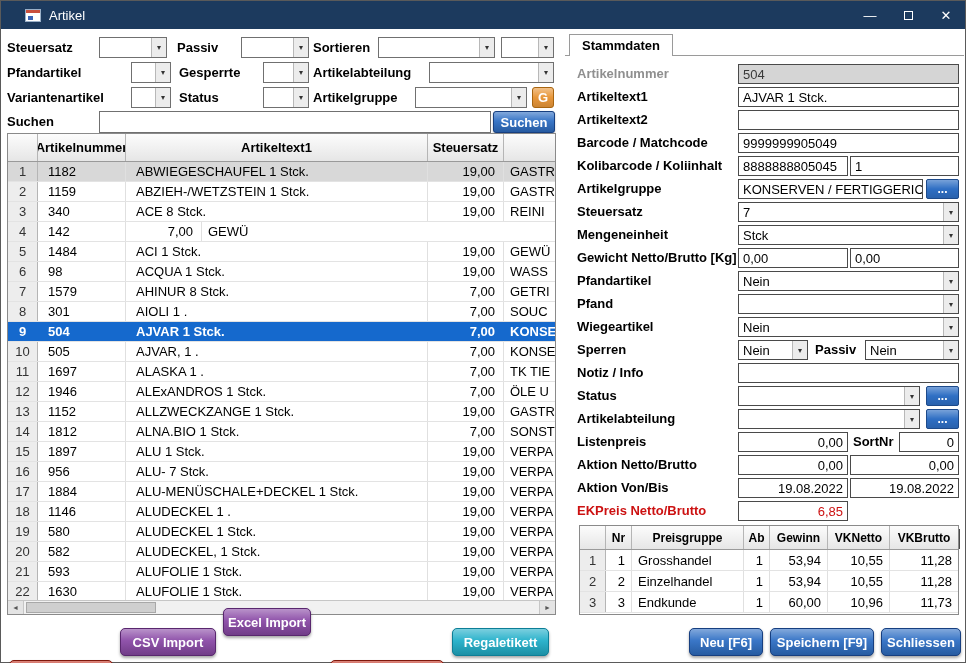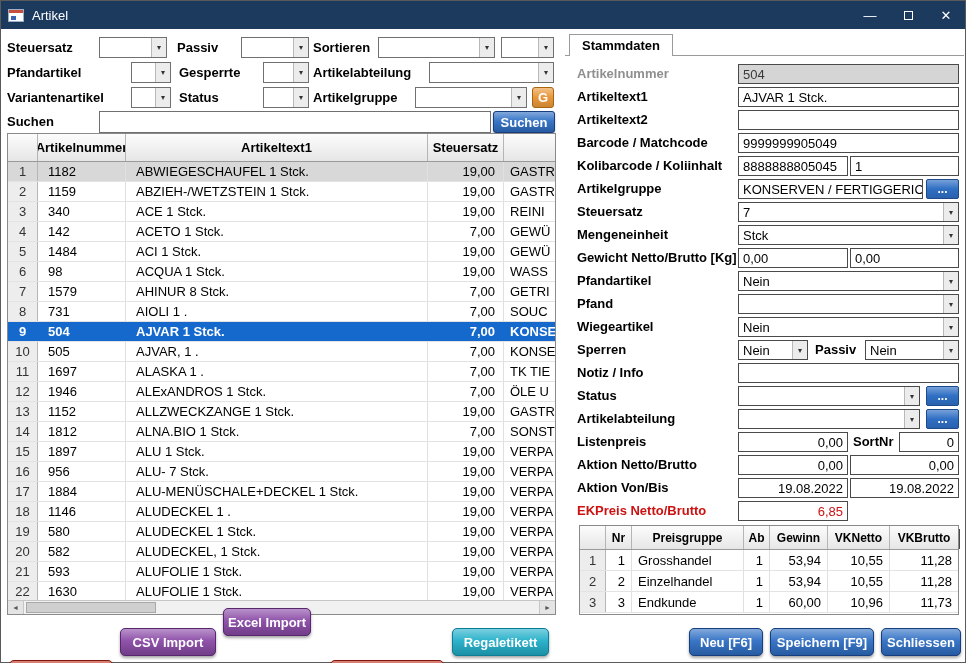--- a/index.html
+++ b/index.html
@@ -1,21 +1,21 @@
 <!DOCTYPE html>
 <html style="--titlebar: #1c3a5e; --selection: #1569cd; --ek-red: #cc1111; --btn-red: #c23222; --btn-purple: #8a4aa6; --btn-cyan: #22afc9; --btn-blue: #2f6fc4; --g-orange: #e8973a;"><head>
 <meta charset="utf-8">
 <style>
   * { margin:0; padding:0; box-sizing:border-box; }
   html,body { width:966px; height:663px; }
   body { font-family:"Liberation Sans",sans-serif; background:#fff; position:relative; overflow:hidden; }
   .window { position:absolute; inset:0; border:1px solid #5a5a5a; background:#fff; }
 
   
-  .titlebar { position:absolute; top:0; left:0; right:0; height:28px; background:var(--titlebar,#1c3a5e); display:flex; align-items:center; padding-left:7px; }
+  .titlebar { position:absolute; top:0; left:0; right:0; height:28px; background:var(--titlebar,#1c3a5e); display:flex; align-items:center; padding-left:24px; }
   .app-icon { width:16px; height:13px; background:#fff; border:1px solid #9ab0c8; position:relative; display:inline-block; flex:none; }
   .app-icon .ai-bar { position:absolute; top:0; left:0; right:0; height:3px; background:#c94f3d; }
   .app-icon .ai-grid { position:absolute; left:2px; top:6px; width:5px; height:4px; background:#3b63b5; }
   .titlebar .title { color:#fff; font-size:13px; margin-left:8px; }
   .win-controls { position:absolute; right:0; top:0; height:28px; display:flex; }
   .win-btn { width:38px; height:28px; display:flex; align-items:center; justify-content:center; color:#fff; font-size:13px; }
   .max-glyph { width:9px; height:9px; border:1px solid #fff; display:inline-block; }
 
   
   .flabel { position:absolute; font-size:13px; font-weight:bold; color:#000; height:21px; line-height:21px; white-space:nowrap; }
@@ -180,28 +180,27 @@
         <div class="trow">
           <div class="tc c-num">2</div>
           <div class="tc c-anr">1159</div>
           <div class="tc c-txt">ABZIEH-/WETZSTEIN 1 Stck.</div>
           <div class="tc c-st">19,00</div>
           <div class="tc c-grp">GASTR</div>
         </div>
         <div class="trow">
           <div class="tc c-num">3</div>
           <div class="tc c-anr">340</div>
-          <div class="tc c-txt">ACE 1 Stck.</div>
+          <div class="tc c-txt">ACE 8 Stck.</div>
           <div class="tc c-st">19,00</div>
           <div class="tc c-grp">REINI</div>
         </div>
         <div class="trow">
           <div class="tc c-num">4</div>
           <div class="tc c-anr">142</div>
-          <div class="tc c-txt">ACETO 1 Stck.</div>
           <div class="tc c-st">7,00</div>
           <div class="tc c-grp">GEWÜ</div>
         </div>
         <div class="trow">
           <div class="tc c-num">5</div>
           <div class="tc c-anr">1484</div>
           <div class="tc c-txt">ACI 1 Stck.</div>
           <div class="tc c-st">19,00</div>
           <div class="tc c-grp">GEWÜ</div>
         </div>
@@ -214,21 +213,21 @@
         </div>
         <div class="trow">
           <div class="tc c-num">7</div>
           <div class="tc c-anr">1579</div>
           <div class="tc c-txt">AHINUR 8 Stck.</div>
           <div class="tc c-st">7,00</div>
           <div class="tc c-grp">GETRI</div>
         </div>
         <div class="trow">
           <div class="tc c-num">8</div>
-          <div class="tc c-anr">731</div>
+          <div class="tc c-anr">301</div>
           <div class="tc c-txt">AIOLI 1 .</div>
           <div class="tc c-st">7,00</div>
           <div class="tc c-grp">SOUC</div>
         </div>
         <div class="trow sel">
           <div class="tc c-num">9</div>
           <div class="tc c-anr">504</div>
           <div class="tc c-txt">AJVAR 1 Stck.</div>
           <div class="tc c-st">7,00</div>
           <div class="tc c-grp">KONSE</div>

